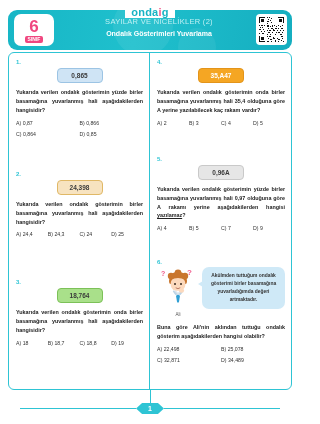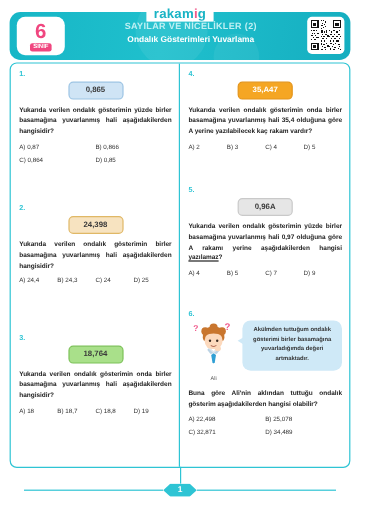--- a/index.html
+++ b/index.html
@@ -48,21 +48,21 @@
   }
   .grade-num { font-size: 17px; font-weight: bold; color: #f0467f; }
   .grade-lbl {
     font-size: 5px; font-weight: bold; color: #fff;
     background: #f0467f; border-radius: 2px; padding: 1px 3px; margin-top: 1px;
   }
   .header-text {
     position: absolute; left: 56px; top: 7px; width: 190px; text-align: center;
   }
   .h-title {
-    font-size: 7.5px; font-weight: bold; color: #bff0f3;
+    font-size: 7.5px; font-weight: normal; color: #bff0f3;
     letter-spacing: .3px; text-transform: uppercase;
   }
   .h-sub {
     font-size: 7px; font-weight: bold; color: #ffffff; margin-top: 4px;
   }
   .qr {
     position: absolute; right: 5px; top: 4px;
     width: 31px; height: 31px; background: #fff; border-radius: 4px;
     padding: 2px;
   }
@@ -139,21 +139,21 @@
     position: absolute; left: 150px; bottom: 21px; width: 1px; height: 14px;
     background: #2ec4d4;
   }
 </style>
 </head>
 <body>
 
 <div class="page">
 
   <div class="brand-wrap">
-    <span class="brand"><span>rakam</span><span class="dot">i</span><span>g</span></span>
+    <span class="brand"><span>onda</span><span class="dot">i</span><span>g</span></span>
   </div>
 
   <div class="header">
     <div class="grade-badge">
       <span class="grade-num">6</span>
       <span class="grade-lbl">SINIF</span>
     </div>
     <div class="header-text">
       <div class="h-title">SAYILAR VE NİCELİKLER (2)</div>
       <div class="h-sub">Ondalık Gösterimleri Yuvarlama</div>

